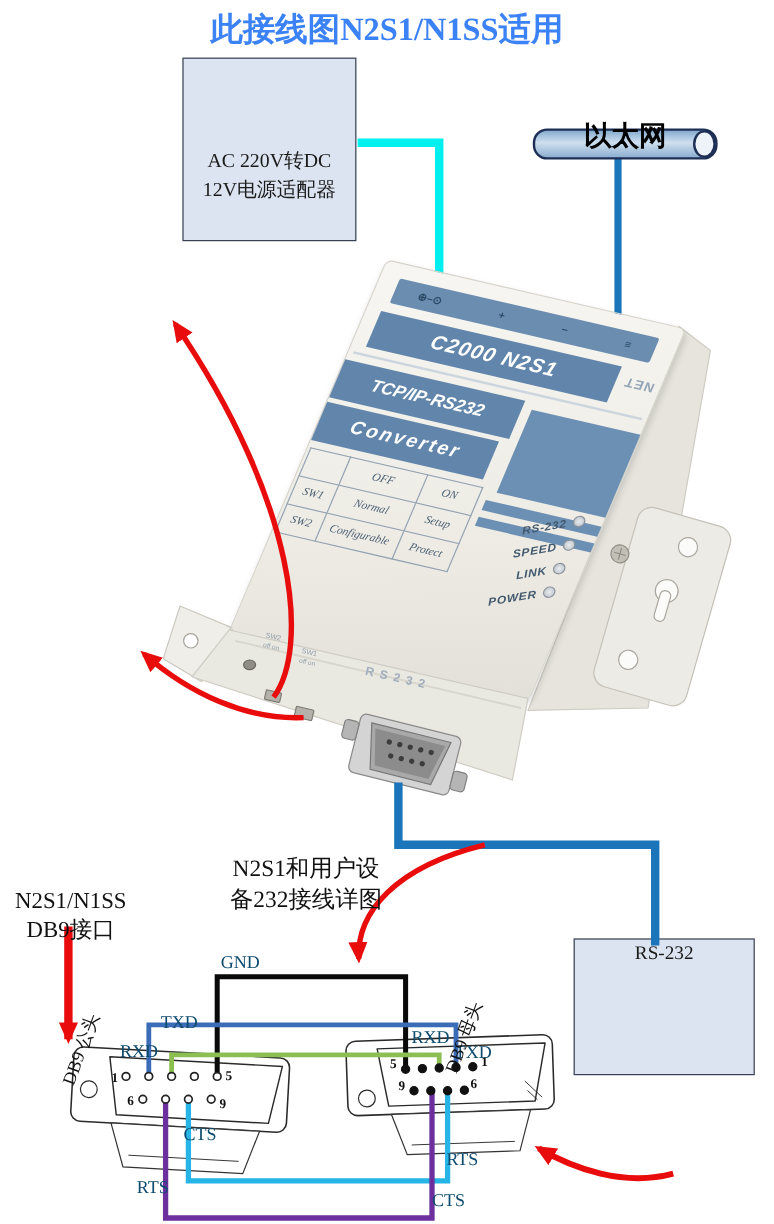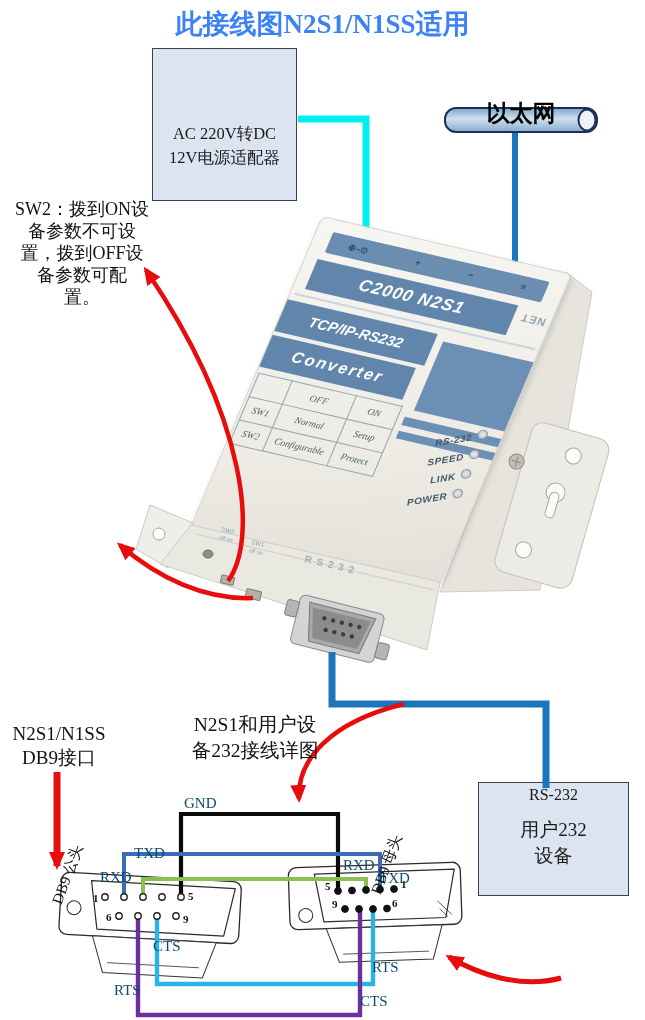--- a/index.html
+++ b/index.html
@@ -14,21 +14,21 @@
   .power-box{left:152px;top:48px;width:143px;height:109px;justify-content:center;padding-top:42px;
              font-size:16.5px;line-height:1.45;}
   .user-box{left:478px;top:782px;width:149px;height:112px;font-size:16px;}
   .user-box .port{margin-top:3px;font-size:16px;}
   .user-box .body{margin-top:13px;font-size:19px;line-height:26px;}
   .eth-label{left:441px;top:74px;width:160px;text-align:center;font-size:23px;font-weight:600;z-index:5;margin-top:24px;}
   .note{z-index:5;text-align:center;color:#111;white-space:pre-line;}
   .sw2-note{left:0;top:198px;width:164px;font-size:18px;line-height:22px;}
   .sw1-note{left:0;top:344px;width:168px;font-size:18px;line-height:22.5px;}
   .detail-title{left:183px;top:712px;width:144px;font-size:19.5px;line-height:26px;}
-  .db9-note{left:6px;top:722px;width:106px;font-size:19px;line-height:24px;}
+  .db9-note{left:6px;top:740px;width:106px;font-size:19px;line-height:24px;}
   .user-note{left:556px;top:961px;width:90px;font-size:18.5px;line-height:23px;}
   .rlabel{z-index:5;color:#0c4a6e;font-size:15px;font-weight:400;white-space:nowrap;}
   .rot-label{z-index:5;font-size:15px;color:#111;white-space:nowrap;transform-origin:0 100%;transform:rotate(-70deg);}
   
   .device{left:322px;top:216px;width:255px;height:330px;z-index:2;transform-origin:0 0;
           transform:matrix(0.974,0.225,-0.396,0.934,0,0);
           background:linear-gradient(165deg,#f7f6f2 0%,#edebe4 65%,#e2e0d8 100%);
           border:1px solid #d6d3ca;border-radius:6px;box-shadow:2px 3px 6px rgba(0,0,0,0.15);
           font-family:"Liberation Sans",sans-serif;}
   .device .sym-stripe{left:16px;top:12px;width:222px;height:22px;background:#6a8db0;border-radius:2px;
@@ -154,22 +154,20 @@
       </div>
     </div>
   </div>
 
   <div class="abs notebox power-box">
     <div style="white-space:pre-line;">AC 220V转DC
 12V电源适配器</div>
   </div>
   <div class="abs notebox user-box">
     <div class="port">RS-232</div>
-    <div class="body" style="white-space:pre-line;">用户232
-设备</div>
   </div>
 
   <svg class="layer4" width="645" height="1020" viewBox="0 0 645 1020">
     <defs>
       <marker id="ah" markerUnits="userSpaceOnUse" markerWidth="18" markerHeight="16" refX="14" refY="8" orient="auto">
         <path d="M0,0 L18,8 L0,16 Z" fill="#e80c0c"></path>
       </marker>
     </defs>
 
     <polygon points="191,525 440,582 427,650 160,564" fill="#e9e8e1" stroke="#cfccc4"></polygon>
@@ -261,25 +259,20 @@
 
     <path d="M228,581 C258,540 248,420 146,270" fill="none" stroke="#e80c0c" stroke-width="4.5" marker-end="url(#ah)"></path>
     <path d="M253,598 C205,600 158,578 120,545" fill="none" stroke="#e80c0c" stroke-width="4.5" marker-end="url(#ah)"></path>
     <path d="M404,704 C330,722 297,760 299,799" fill="none" stroke="#e80c0c" stroke-width="4.5" marker-end="url(#ah)"></path>
     <path d="M57,772 L57,866" fill="none" stroke="#e80c0c" stroke-width="7" marker-end="url(#ah)"></path>
     <path d="M561,978 C520,989 478,974 449,957" fill="none" stroke="#e80c0c" stroke-width="5" marker-end="url(#ah)"></path>
   </svg>
 
   <div class="abs title">此接线图N2S1/N1SS适用</div>
   <div class="abs eth-label">以太网</div>
-  <div class="abs note sw2-note">SW2：拨到ON设
-备参数不可设
-置，拨到OFF设
-备参数可配
-置。</div>
   <div class="abs note detail-title">N2S1和用户设
 备232接线详图</div>
   <div class="abs note db9-note">N2S1/N1SS
 DB9接口</div>
 
   <div class="abs rlabel" style="left:184px;top:795px;">GND</div>
   <div class="abs rlabel" style="left:100px;top:869px;">RXD</div>
   <div class="abs rlabel" style="left:134px;top:845px;">TXD</div>
   <div class="abs rlabel" style="left:343px;top:857px;">RXD</div>
   <div class="abs rlabel" style="left:379px;top:870px;">TXD</div>

